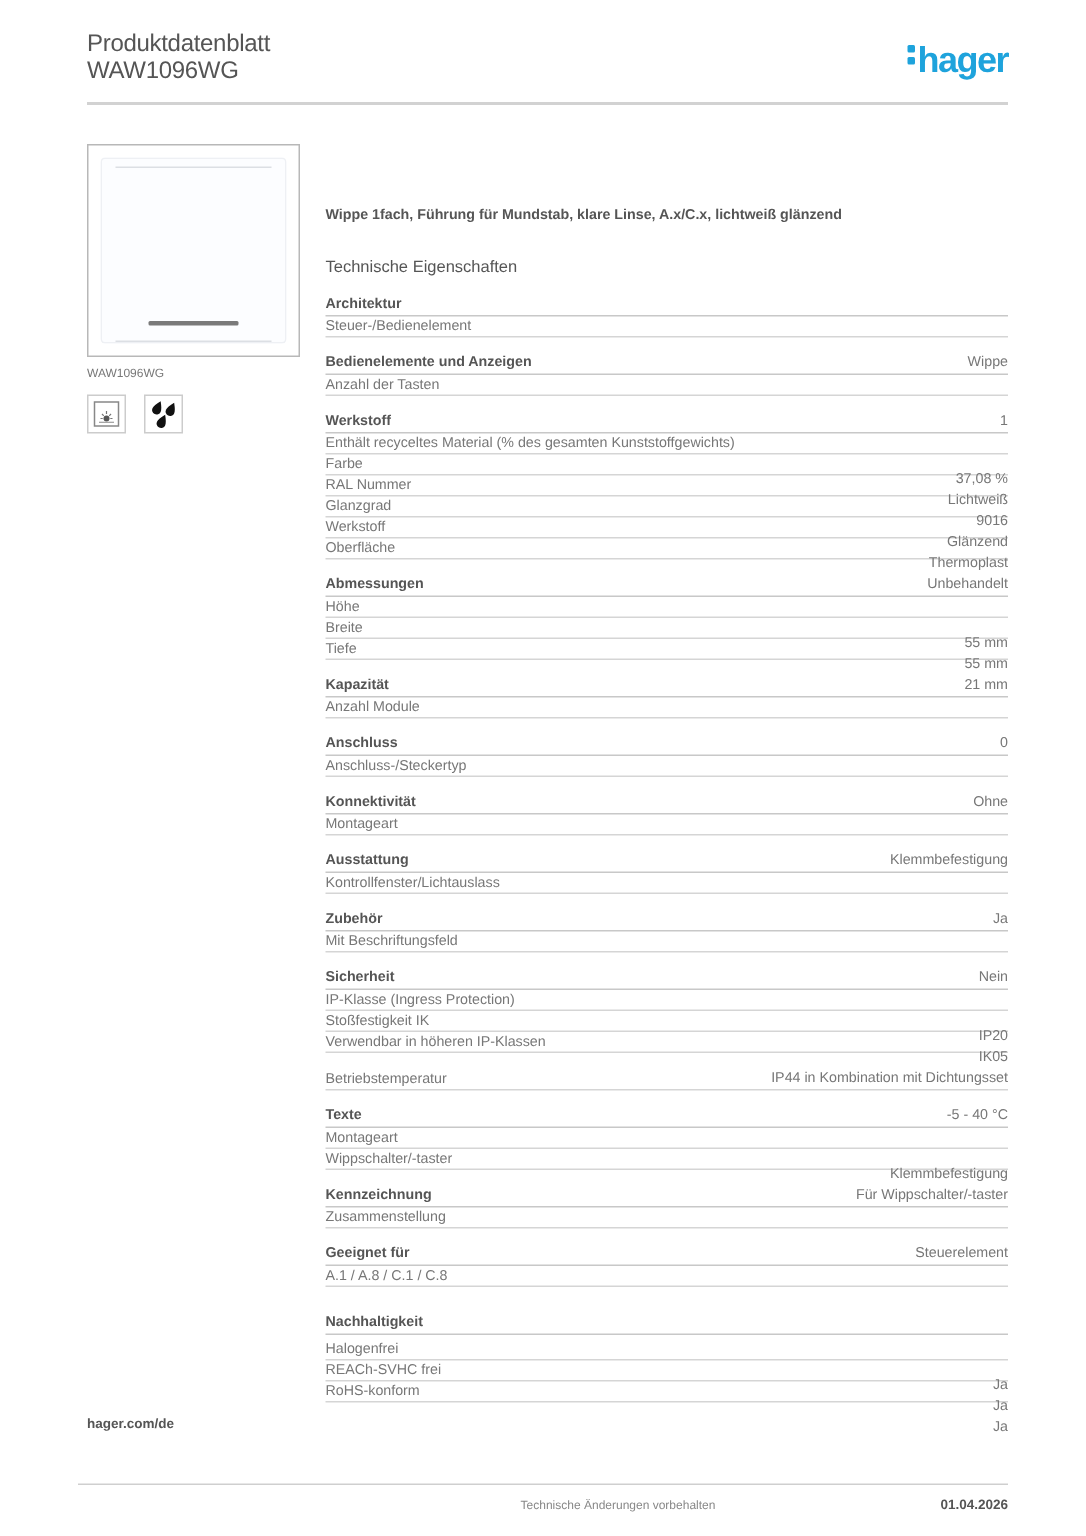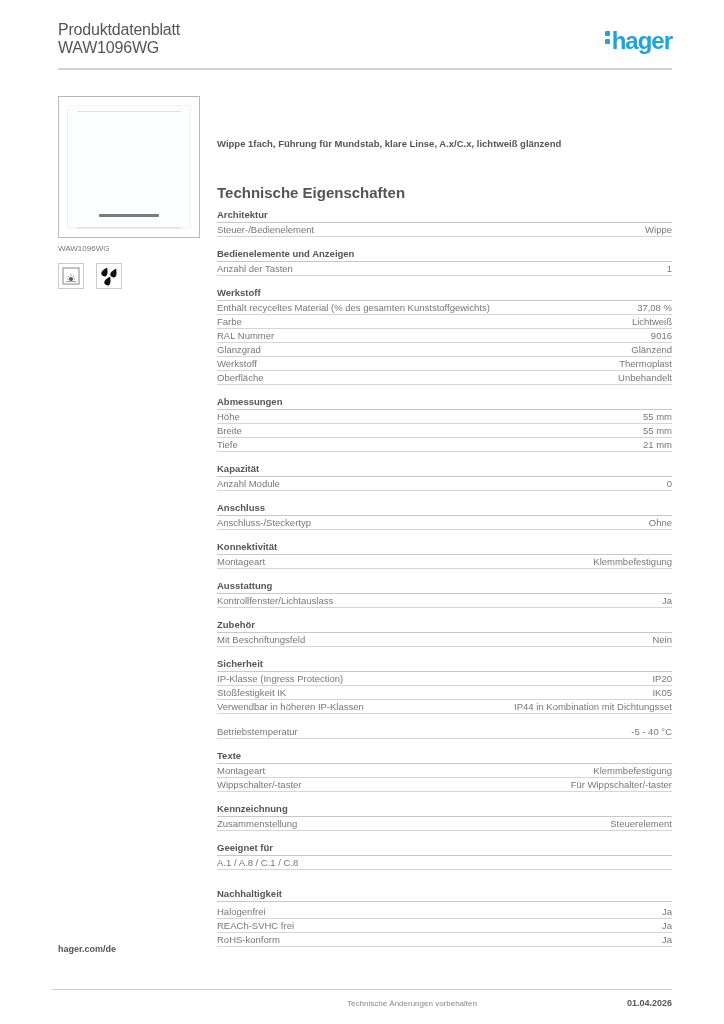--- a/index.html
+++ b/index.html
@@ -26,26 +26,26 @@
     .product-img .lens { position: absolute; left: 40px; top: 117px; width: 60px; height: 3px; background: #7a7a7a; border-radius: 1px; }
     .product-img .edge-top { position: absolute; left: 18px; top: 14px; width: 104px; height: 1px; background: #dcdfe4; }
     .product-img .edge-bot { position: absolute; left: 18px; top: 130px; width: 104px; height: 1px; background: #dcdfe4; }
     .img-caption { position: absolute; left: 58px; top: 244px; font-size: 8px; color: #777; }
     .icon-box { position: absolute; top: 263px; width: 26px; height: 26px; border: 1px solid #ccc; box-sizing: border-box; background: #fff; }
     .icon-box.i1 { left: 58px; }
     .icon-box.i2 { left: 96px; }
 
     .main { position: absolute; left: 217px; top: 94px; width: 455px; }
     .desc { font-size: 9.5px; font-weight: bold; color: #555; height: 14px; margin-top: 44px; }
-    .tech-title { font-size: 15px; font-weight: bold; color: #555; margin-top: 32px; height: 14px; }
+    .tech-title { font-size: 11px; font-weight: normal; color: #555; margin-top: 20px; height: 14px; }
     .section { margin-top: 11px; }
     .sec-h { font-size: 9.5px; font-weight: bold; color: #555; height: 12px; line-height: 12px; border-bottom: 1.5px solid #c8c8c8; padding-bottom: 1px; }
     .row { display: flex; justify-content: space-between; font-size: 9.5px; color: #777; height: 13px; line-height: 13px; border-bottom: 1.5px solid #d5d5d5; }
     .row .k { white-space: nowrap; }
-    .row .v { white-space: nowrap; text-align: left; }
+    .row .v { white-space: nowrap; text-align: left; margin-top: 24px; }
     .section.gap { }
 
     .ftr-rule { position: absolute; left: 52px; top: 989px; width: 620px; height: 1px; background: #cfcfcf; }
     .ftr-left { position: absolute; left: 58px; top: 944px; font-size: 9px; font-weight: bold; color: #555; }
     .ftr-mid { position: absolute; left: 12px; width: 724px; top: 999px; text-align: center; font-size: 8px; color: #888; margin-left: 38px; }
     .ftr-right { position: absolute; right: 52px; top: 998px; font-size: 9px; font-weight: bold; color: #555; }
   </style>
 </head>
 <body>
 

